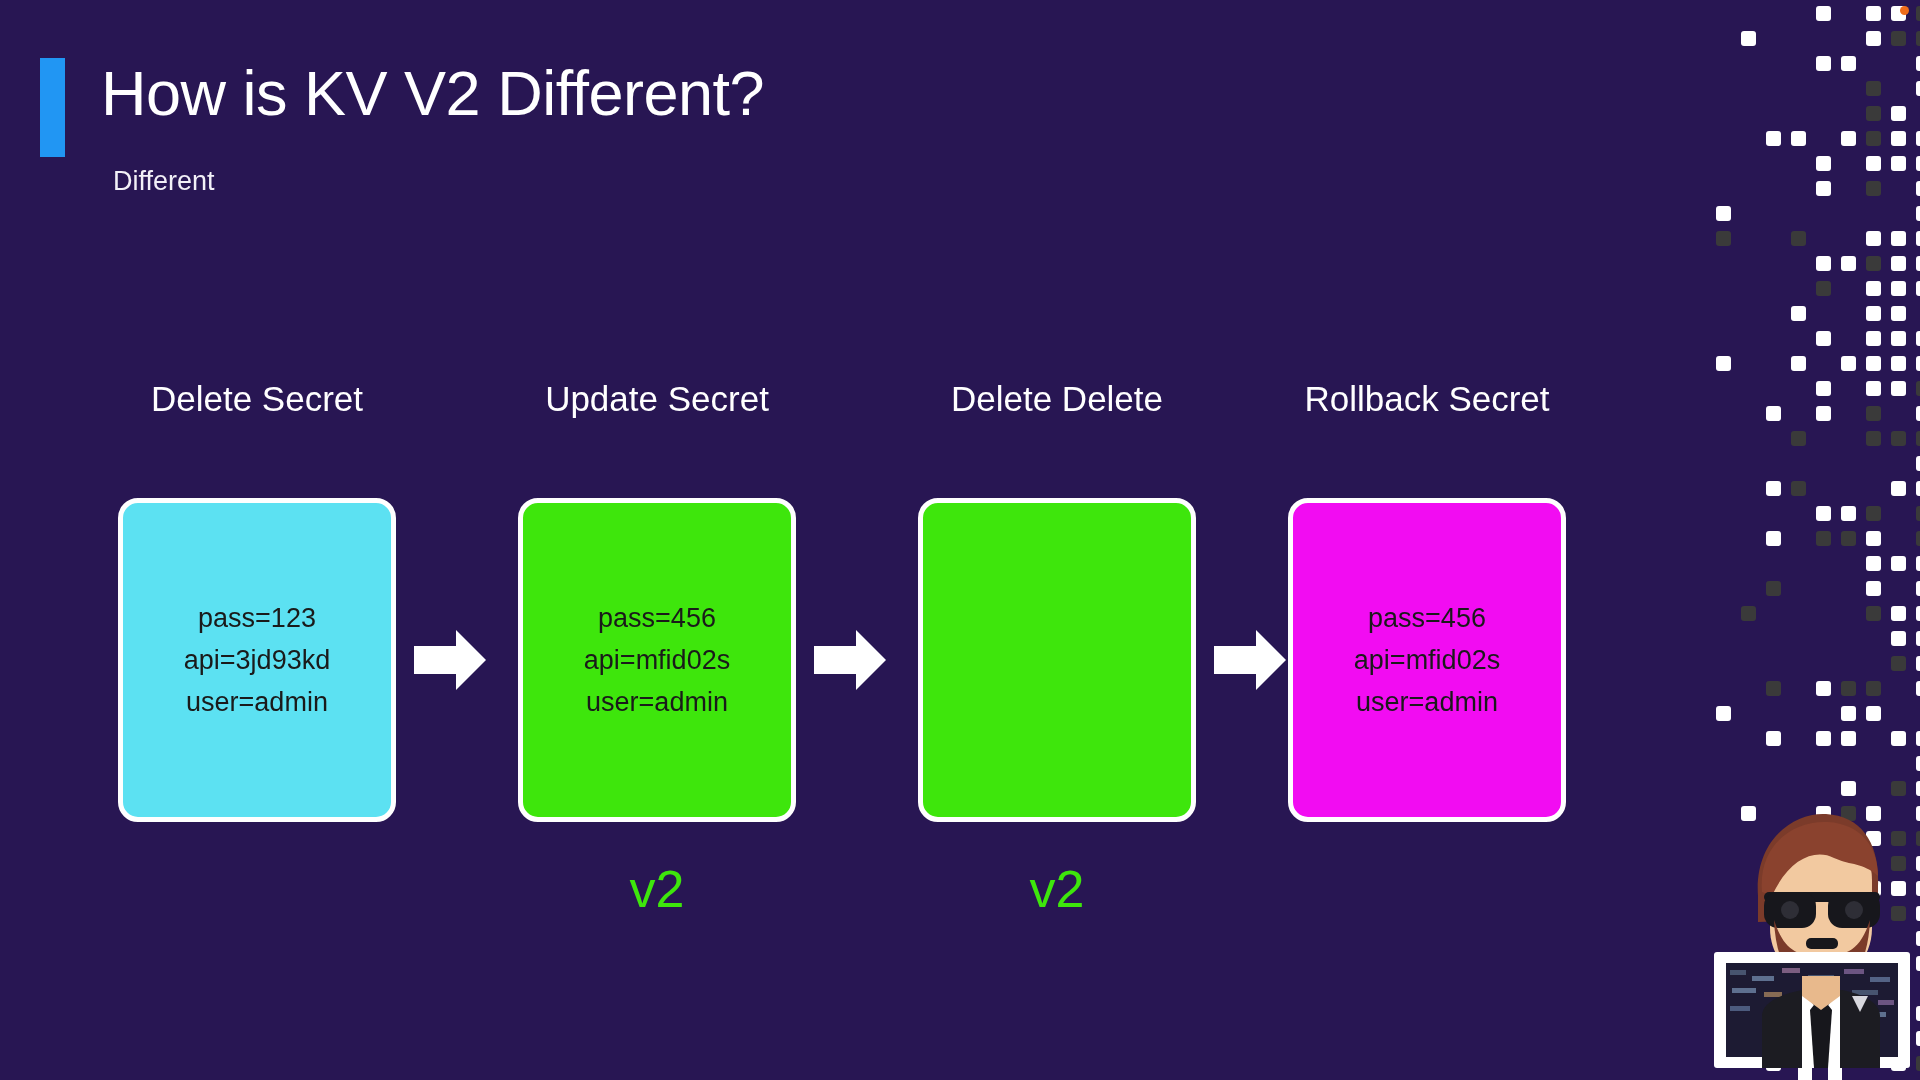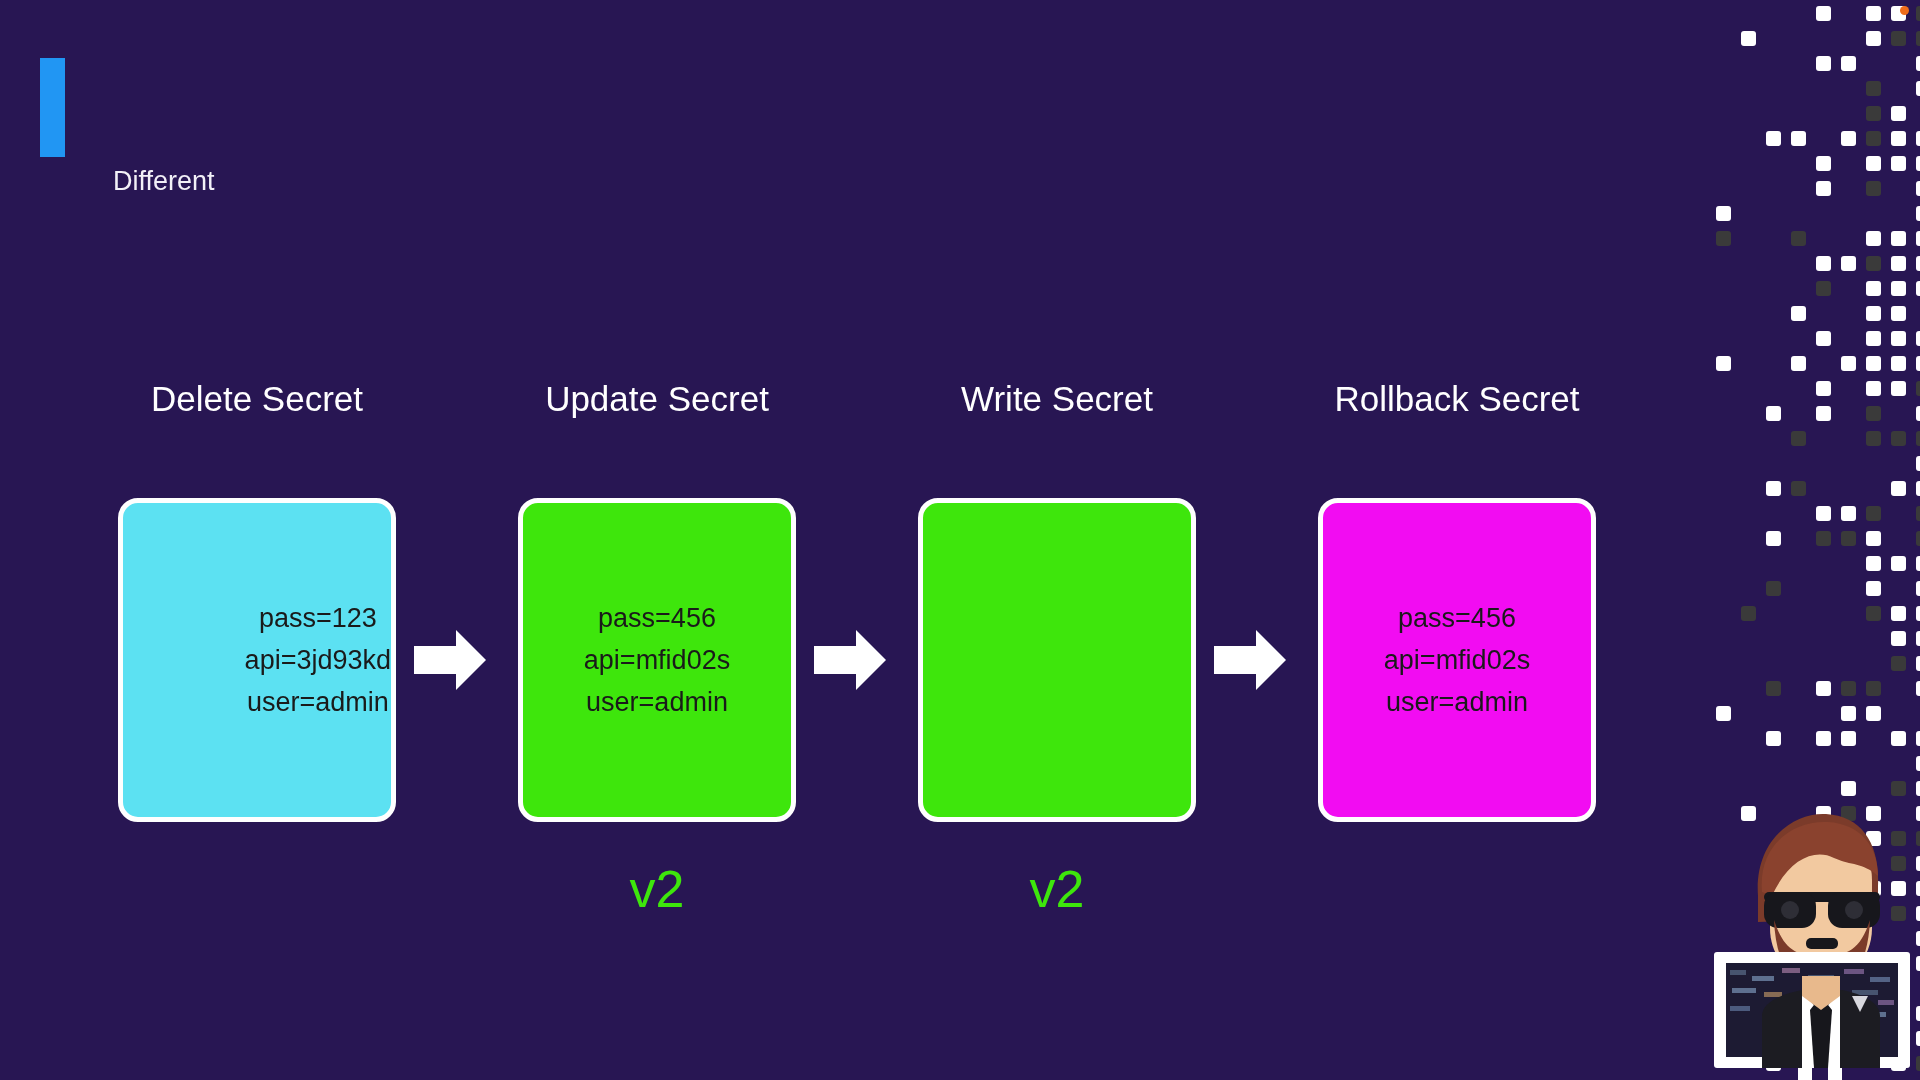--- a/index.html
+++ b/index.html
@@ -156,27 +156,28 @@
     width: 218px;
     height: 280px;
   }
 </style>
 </head>
 <body>
 
 <div id="slide" style="background: rgb(40, 22, 83);">
 
   <div id="title-accent-bar" style="background: rgb(33, 150, 243);"></div>
+  <div id="page-title">How is KV V2 Different?</div>
   <div id="page-subtitle">Different</div>
 
   <div id="flow-row">
 
     <div class="step" style="left:118px;">
       <div class="step-label">Delete Secret</div>
-      <div class="step-card" id="card-0" style="background: rgb(92, 225, 242); justify-content: flex-end;">
+      <div class="step-card" id="card-0" style="background: rgb(92, 225, 242);">
         <div class="card-lines">
           <div>pass=123</div>
           <div>api=3jd93kd</div>
           <div>user=admin</div>
         </div>
       </div>
     </div>
 
     <div class="step" style="left:518px;">
       <div class="step-label">Update Secret</div>
@@ -184,28 +185,28 @@
         <div class="card-lines">
           <div>pass=456</div>
           <div>api=mfid02s</div>
           <div>user=admin</div>
         </div>
       </div>
       <div class="step-version" id="ver-1" style="color: rgb(62, 230, 12);">v2</div>
     </div>
 
     <div class="step" style="left:918px;">
-      <div class="step-label">Write Secret</div>
+      <div class="step-label">Delete Delete</div>
       <div class="step-card" id="card-2" style="background: rgb(62, 230, 12);">
         <div class="card-lines"></div>
       </div>
       <div class="step-version" id="ver-2" style="color: rgb(62, 230, 12);">v2</div>
     </div>
 
-    <div class="step" style="left:1318px;">
+    <div class="step" style="left:1288px;">
       <div class="step-label">Rollback Secret</div>
       <div class="step-card" id="card-3" style="background: rgb(242, 12, 242);">
         <div class="card-lines">
           <div>pass=456</div>
           <div>api=mfid02s</div>
           <div>user=admin</div>
         </div>
       </div>
     </div>
 

